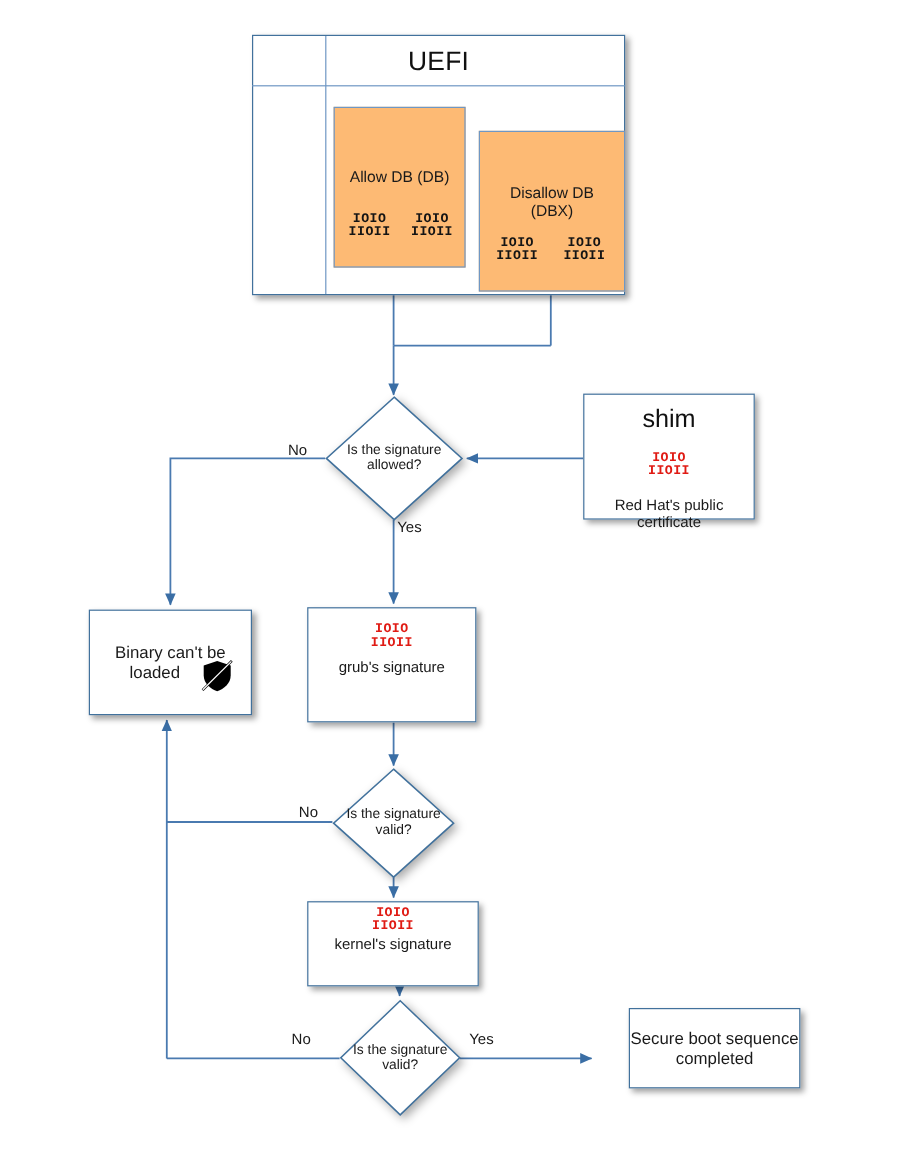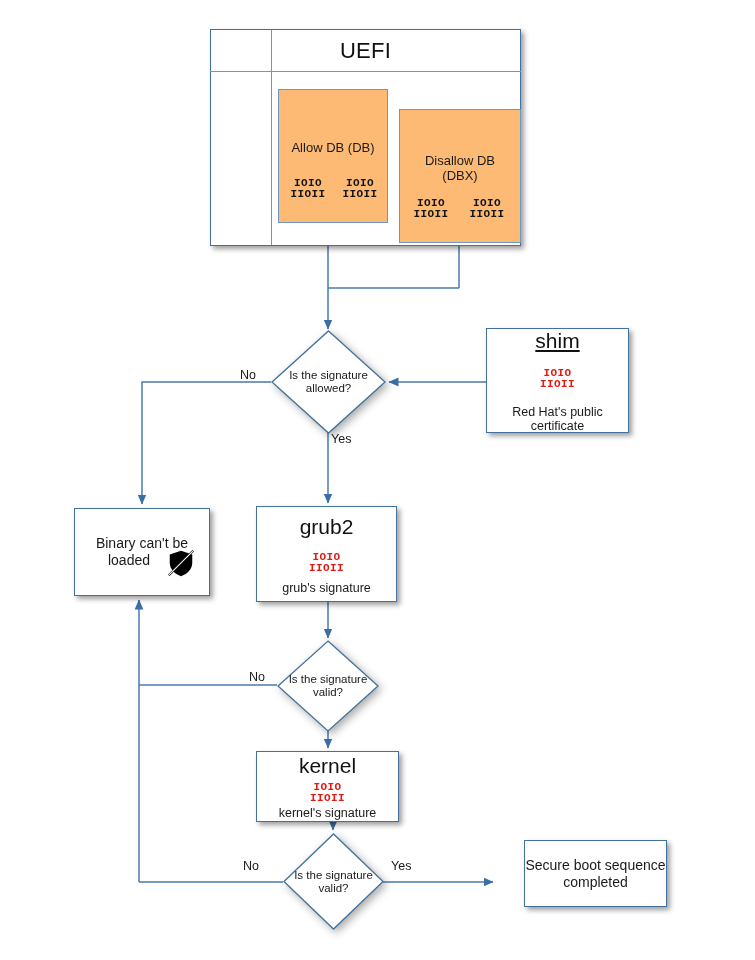--- a/index.html
+++ b/index.html
@@ -97,21 +97,21 @@
   <div class="plainbox" style="left:399px;top:89px;width:122px;height:134px;margin-top:20px;">
     <div class="dbtitle" style="top:43px;">Disallow DB</div>
     <div class="dbtitle" style="top:58px;">(DBX)</div>
     <div class="bin black" style="position:absolute;left:8px;top:88px;width:46px;">IOIO
 IIOII</div>
     <div class="bin black" style="position:absolute;left:64px;top:88px;width:46px;">IOIO
 IIOII</div>
   </div>
 
   <div class="node" style="left:486px;top:328px;width:143px;height:105px;">
-    <div class="bigtitle" style="text-decoration:underline;">shim</div>
+    <div class="bigtitle" style="margin-top:9px;">shim</div>
     <div class="bin red" style="margin-top:15px;">IOIO
 IIOII</div>
     <div class="subtxt" style="margin-top:16px;">Red Hat's public</div>
     <div class="subtxt">certificate</div>
   </div>
 
   <div class="diamond" style="left:271px;top:330px;width:115px;height:104px;">
     <svg width="115" height="104" style="position:absolute;left:0;top:0;overflow:visible;">
       <polygon points="57.5,1 114,52 57.5,103 1,52" fill="#ffffff" stroke="#41719c" stroke-width="1.3" style="filter:drop-shadow(3px 3px 4px rgba(0,0,0,0.33));"></polygon>
     </svg>
@@ -127,39 +127,37 @@
     <div class="bodytxt">Binary can't be</div>
     <div class="bodytxt" style="padding-right:26px;">loaded</div>
     <svg class="shield" viewBox="0 0 32 32" style="right:13px;bottom:17px;">
       <path d="M16,3 L28,7 L28,16 C28,23 22,28 16,30 C10,28 4,23 4,16 L4,7 Z" fill="#000000"></path>
       <line x1="3" y1="29" x2="29" y2="3" stroke="#000000" stroke-width="2.2"></line>
       <line x1="3.2" y1="28.6" x2="28.6" y2="3.4" stroke="#ffffff" stroke-width="1.1"></line>
     </svg>
   </div>
 
   <div class="node" style="left:256px;top:506px;width:141px;height:96px;">
-    <div class="bigtitle" style="margin-top:8px;">grub2</div>
     <div class="bin red" style="margin-top:13px;">IOIO
 IIOII</div>
     <div class="subtxt" style="margin-top:8px;">grub's signature</div>
   </div>
 
   <div class="diamond" style="left:277px;top:640px;width:102px;height:92px;">
     <svg width="102" height="92" style="position:absolute;left:0;top:0;overflow:visible;">
       <polygon points="51,1 101,46 51,91 1,46" fill="#ffffff" stroke="#41719c" stroke-width="1.3" style="filter:drop-shadow(3px 3px 4px rgba(0,0,0,0.33));"></polygon>
     </svg>
     <div class="dtext">
       <span>Is the signature</span><br>
       <span>valid?</span>
     </div>
   </div>
   <div class="edgelbl" style="left:249px;top:670px;">No</div>
 
   <div class="node" style="left:256px;top:751px;width:143px;height:71px;">
-    <div class="bigtitle" style="margin-top:2px;">kernel</div>
     <div class="bin red" style="margin-top:4px;">IOIO
 IIOII</div>
     <div class="subtxt" style="margin-top:3px;">kernel's signature</div>
   </div>
 
   <div class="diamond" style="left:283px;top:833px;width:101px;height:97px;">
     <svg width="101" height="97" style="position:absolute;left:0;top:0;overflow:visible;">
       <polygon points="50.5,1 100,48.5 50.5,96 1,48.5" fill="#ffffff" stroke="#41719c" stroke-width="1.3" style="filter:drop-shadow(3px 3px 4px rgba(0,0,0,0.33));"></polygon>
     </svg>
     <div class="dtext">

